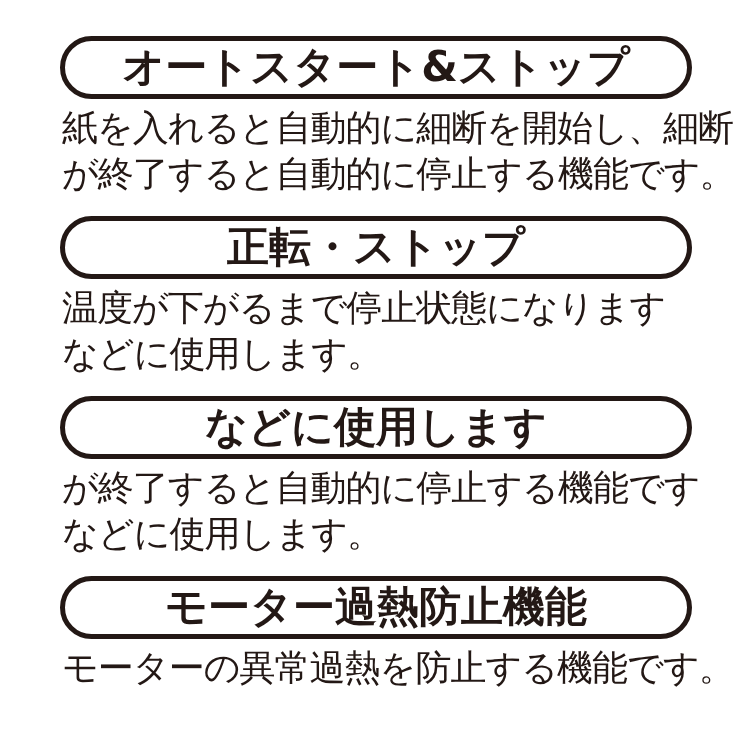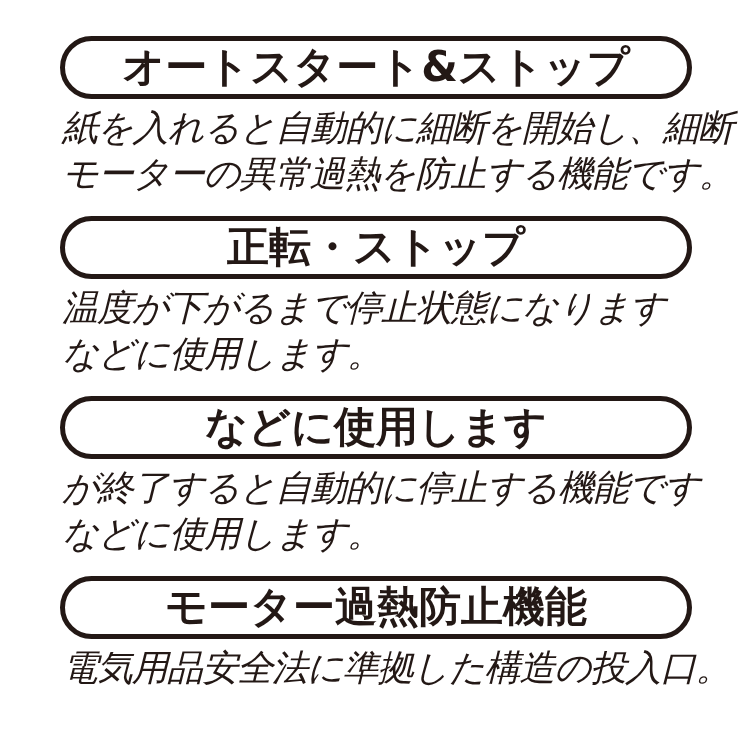--- a/index.html
+++ b/index.html
@@ -45,35 +45,34 @@
   .desc {
     margin: 6px 0 0 2px;
     font-size: 36px;
     font-weight: 500;
     letter-spacing: -1px;
     line-height: 1.28;
   }
   .desc-line {
     display: block;
     white-space: nowrap;
-    font-style: italic;
   }
 </style>
 </head>
 <body>
 
 <div class="page">
 
   <section class="feature">
     <div class="pill">
       <span class="pill-title">オートスタート&amp;ストップ</span>
     </div>
     <p class="desc">
       <span class="desc-line">紙を入れると自動的に細断を開始し、細断</span>
-      <span class="desc-line">モーターの異常過熱を防止する機能です。</span>
+      <span class="desc-line">が終了すると自動的に停止する機能です。</span>
     </p>
   </section>
 
   <section class="feature">
     <div class="pill">
       <span class="pill-title">正転・ストップ</span>
     </div>
     <p class="desc">
       <span class="desc-line">温度が下がるまで停止状態になります</span>
       <span class="desc-line">などに使用します。</span>
@@ -88,17 +87,17 @@
       <span class="desc-line">が終了すると自動的に停止する機能です</span>
       <span class="desc-line">などに使用します。</span>
     </p>
   </section>
 
   <section class="feature">
     <div class="pill">
       <span class="pill-title">モーター過熱防止機能</span>
     </div>
     <p class="desc">
-      <span class="desc-line">電気用品安全法に準拠した構造の投入口。</span>
+      <span class="desc-line">モーターの異常過熱を防止する機能です。</span>
     </p>
   </section>
 
 </div>
 
 </body></html>

